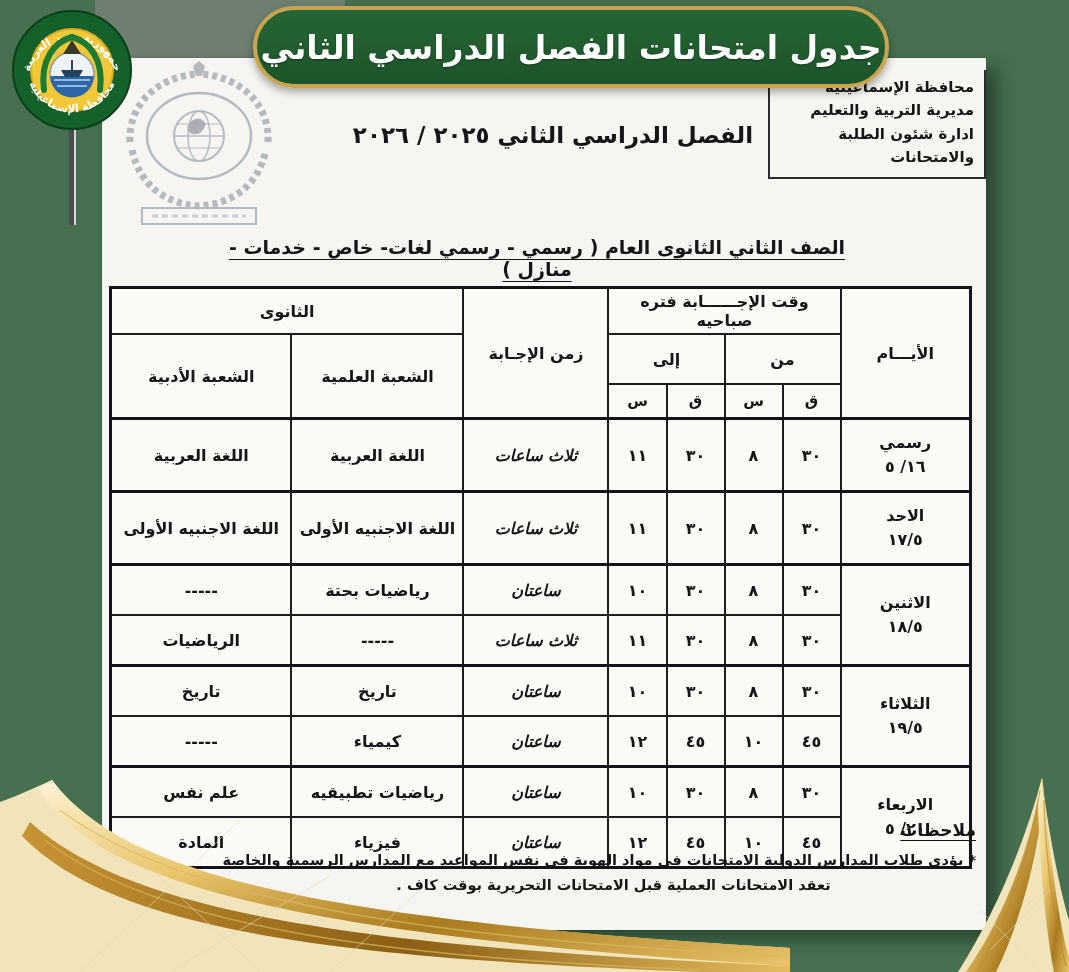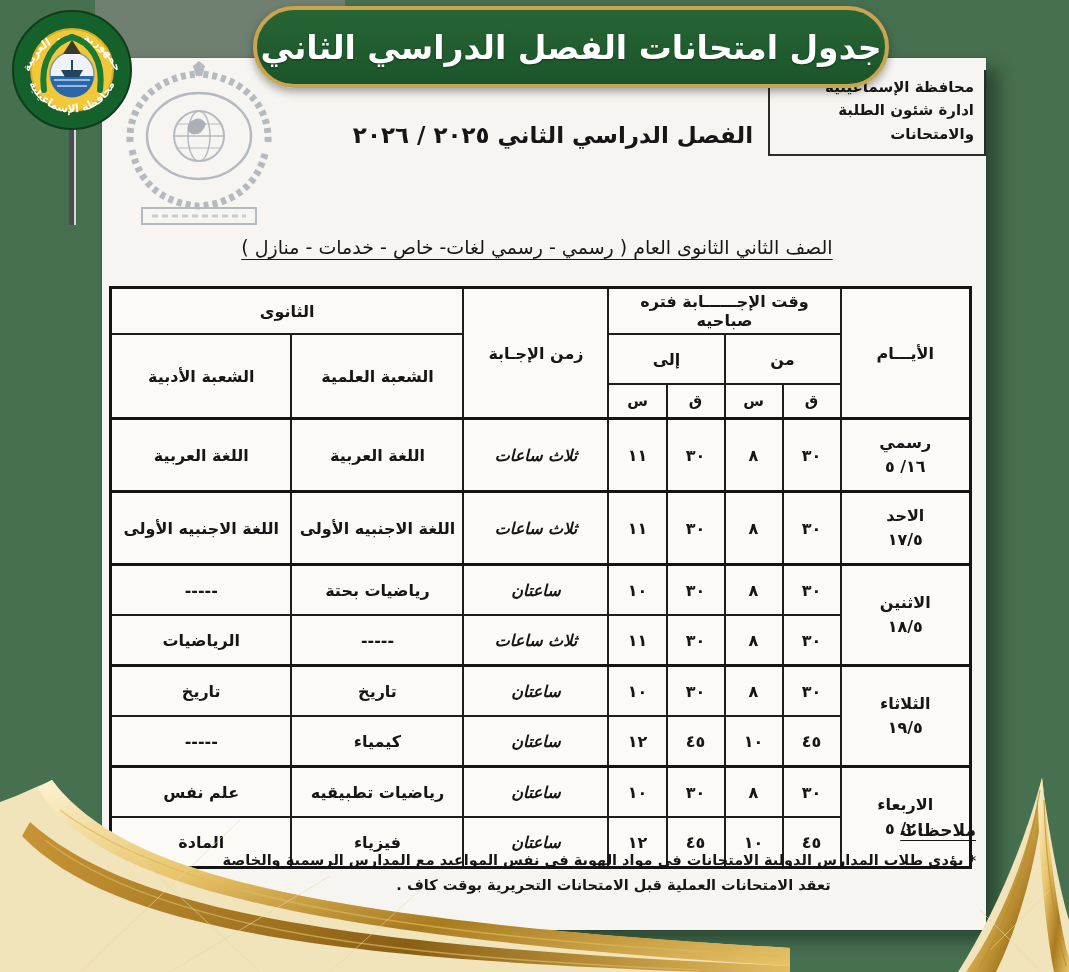--- a/index.html
+++ b/index.html
@@ -38,21 +38,21 @@
     border-right:2px solid #2b2b2b;border-left:2px solid #2b2b2b;border-bottom:2px solid #2b2b2b;
     padding:6px 10px 8px 8px;
     font-size:15px;font-weight:700;line-height:1.55;text-align:right;
   }
   .term-title{
     position:absolute;left:226px;top:64px;width:450px;
     text-align:center;font-size:23px;font-weight:700;
   }
   .grade-line{
     position:absolute;left:105px;top:178px;width:660px;
-    text-align:center;font-size:19px;font-weight:400;
+    text-align:center;font-size:19px;font-weight:700;
     text-decoration:underline;text-underline-offset:5px;
   }
   
   table.exam{
     position:absolute;right:14px;top:228px;
     border-collapse:collapse;table-layout:fixed;width:860px;
     background:#fbfaf7;
   }
   table.exam th,table.exam td{
     border:2px solid #1d1d1d;
@@ -88,20 +88,21 @@
 </style>
 </head>
 <body>
 
 <div class="backdrop-corner"></div>
 
 <div class="document">
 
   <div class="letterhead">
     <div>محافظة الإسماعيلية</div>
+    <div>مديرية التربية والتعليم</div>
     <div>ادارة شئون الطلبة والامتحانات</div>
   </div>
 
   <div class="stamp-wrap">
     <svg width="178" height="168" viewBox="0 0 178 168">
       <g stroke="#a6acb4" fill="none">
         <path d="M20,82 C18,44 48,16 89,14" stroke-width="7" stroke-dasharray="5 4"></path>
         <path d="M158,82 C160,44 130,16 89,14" stroke-width="7" stroke-dasharray="5 4"></path>
         <path d="M22,90 C30,126 56,144 89,146 C122,144 148,126 156,90" stroke-width="7" stroke-dasharray="5 4"></path>
         <ellipse cx="89" cy="76" rx="52" ry="43" stroke-width="2.5"></ellipse>

